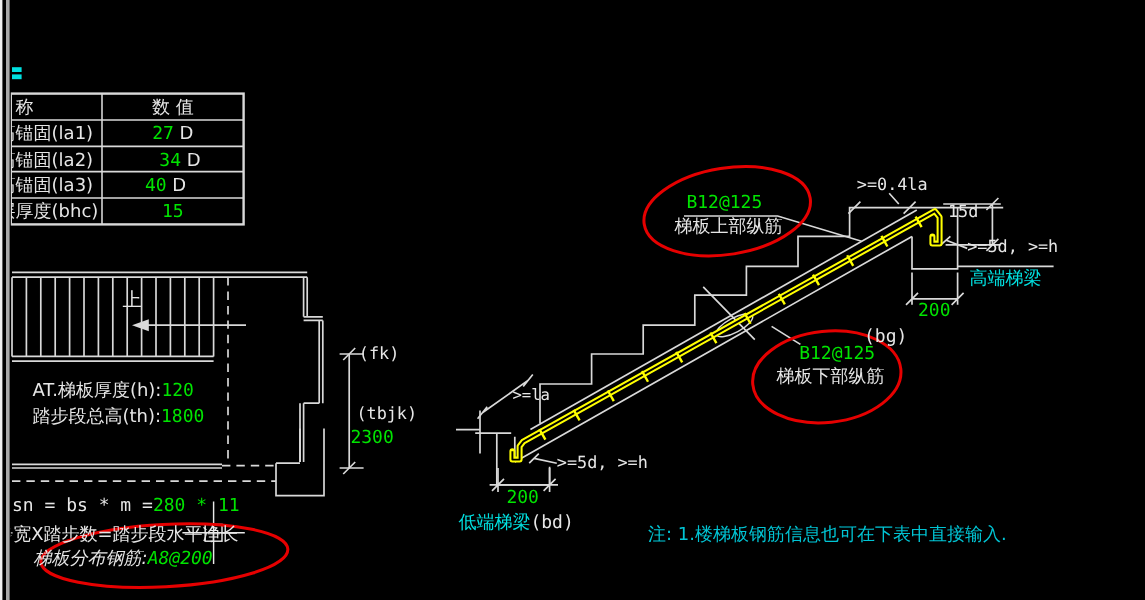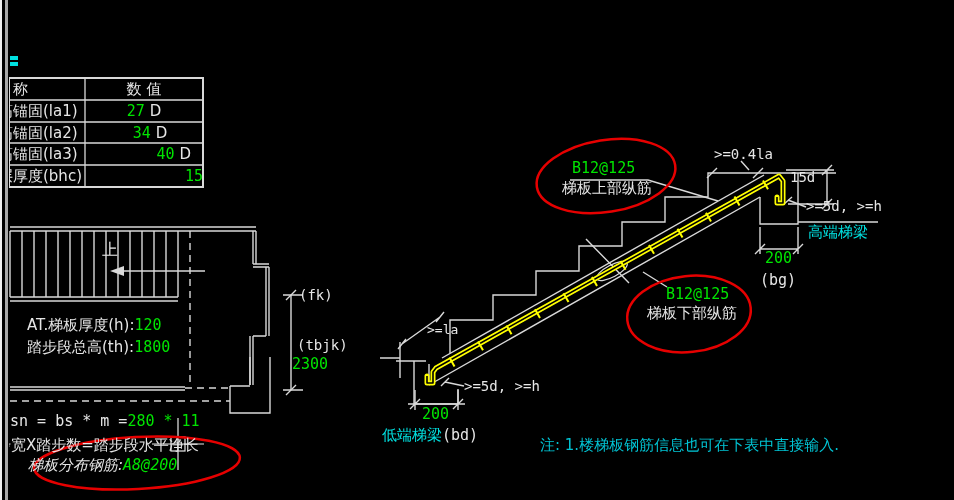--- a/index.html
+++ b/index.html
@@ -101,24 +101,24 @@
   <div class="txt" style="left:13px;top:81px;">称</div>
   <div class="txt center" style="left:85px;top:81px;width:118px;">数  值</div>
 
   <div class="txt" style="left:13px;top:103px;"><span class="frag">筋</span><span>锚固(la1)</span></div>
   <div class="txt center" style="left:85px;top:103px;width:118px;"><span class="green mono">27</span> <span>D</span></div>
 
   <div class="txt" style="left:13px;top:125px;"><span class="frag">筋</span><span>锚固(la2)</span></div>
   <div class="txt center" style="left:85px;top:125px;width:130px;"><span class="green mono">34</span> <span>D</span></div>
 
   <div class="txt" style="left:13px;top:146px;"><span class="frag">筋</span><span>锚固(la3)</span></div>
-  <div class="txt center" style="left:85px;top:146px;width:106px;text-align:right;"><span class="green mono">40</span> <span>D</span></div>
+  <div class="txt center" style="left:85px;top:146px;width:106px;"><span class="green mono">40</span> <span>D</span></div>
 
   <div class="txt" style="left:13px;top:168px;"><span class="frag">层</span><span>厚度(bhc)</span></div>
-  <div class="txt center" style="left:85px;top:168px;width:118px;text-align:right;"><span class="green mono">15</span> <span></span></div>
+  <div class="txt center" style="left:85px;top:168px;width:118px;"><span class="green mono">15</span> <span></span></div>
 
   <div class="txt fs16" style="left:102px;top:241px;">上</div>
   <div class="txt" style="left:27px;top:317px;"><span>AT.梯板厚度(h):</span><span class="green mono">120</span></div>
   <div class="txt" style="left:27px;top:339px;"><span>踏步段总高(th):</span><span class="green mono">1800</span></div>
   <div class="txt mono fs14" style="left:299px;top:287px;">(fk)</div>
   <div class="txt mono fs14" style="left:297px;top:337px;">(tbjk)</div>
   <div class="txt mono green" style="left:292px;top:356px;">2300</div>
 
   <div class="txt mono" style="left:10px;top:413px;"><span>sn = bs * m =</span><span class="green">280 * 11</span></div>
   <div class="txt" style="left:-4px;top:437px;">步宽X踏步数=踏步段水平净长</div>
@@ -127,21 +127,21 @@
   <div class="txt mono green" style="left:572px;top:160px;">B12@125</div>
   <div class="txt" style="left:562px;top:180px;">梯板上部纵筋</div>
   <div class="txt mono green" style="left:666px;top:286px;">B12@125</div>
   <div class="txt" style="left:647px;top:305px;">梯板下部纵筋</div>
 
   <div class="txt mono fs14" style="left:714px;top:146px;">&gt;=0.4la</div>
   <div class="txt mono fs14" style="left:790px;top:169px;">15d</div>
   <div class="txt mono fs14" style="left:806px;top:198px;">&gt;=5d, &gt;=h</div>
   <div class="txt cyan" style="left:808px;top:224px;">高端梯梁</div>
   <div class="txt mono green" style="left:765px;top:250px;">200</div>
-  <div class="txt mono" style="left:760px;top:272px;">(bg)</div>
+  <div class="txt mono" style="left:720px;top:272px;">(bg)</div>
 
   <div class="txt mono fs13" style="left:391px;top:323px;margin-left:36px;">&gt;=la</div>
   <div class="txt mono fs14" style="left:464px;top:378px;">&gt;=5d, &gt;=h</div>
   <div class="txt mono green" style="left:422px;top:406px;">200</div>
   <div class="txt" style="left:382px;top:427px;"><span class="cyan">低端梯梁</span><span class="mono">(bd)</span></div>
 
   <div class="txt note" style="left:540px;top:437px;">注: 1.楼梯板钢筋信息也可在下表中直接输入.</div>
 
   <div class="cover"></div>
   <div class="edge-white"></div>

